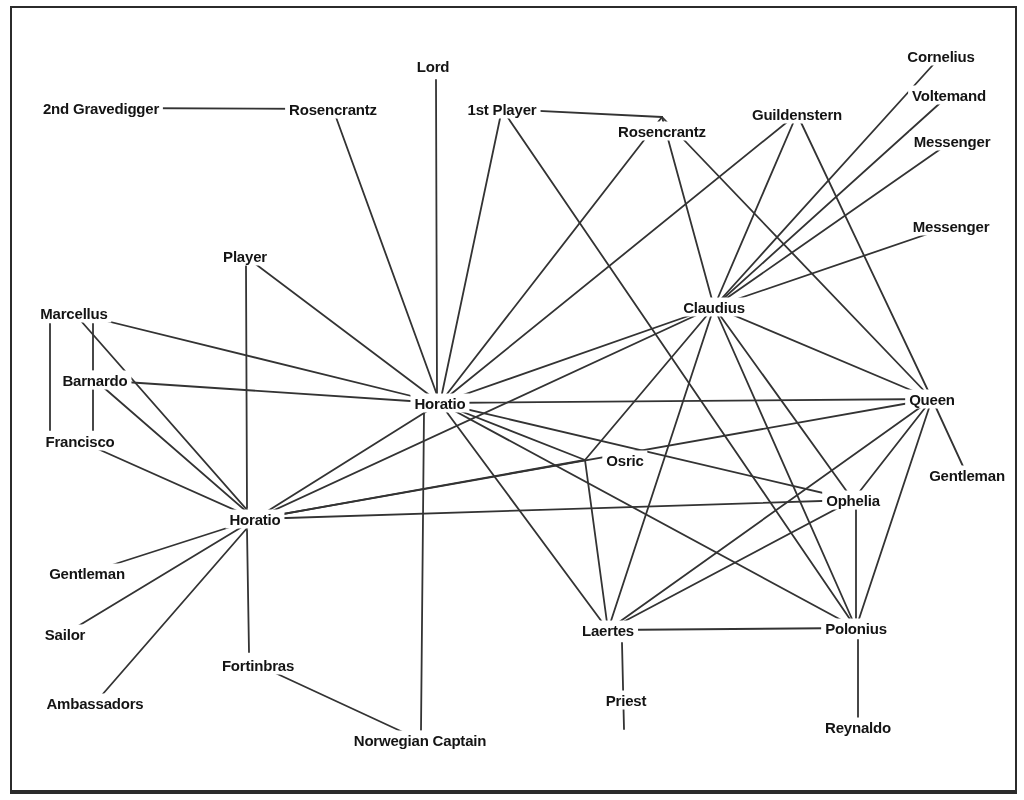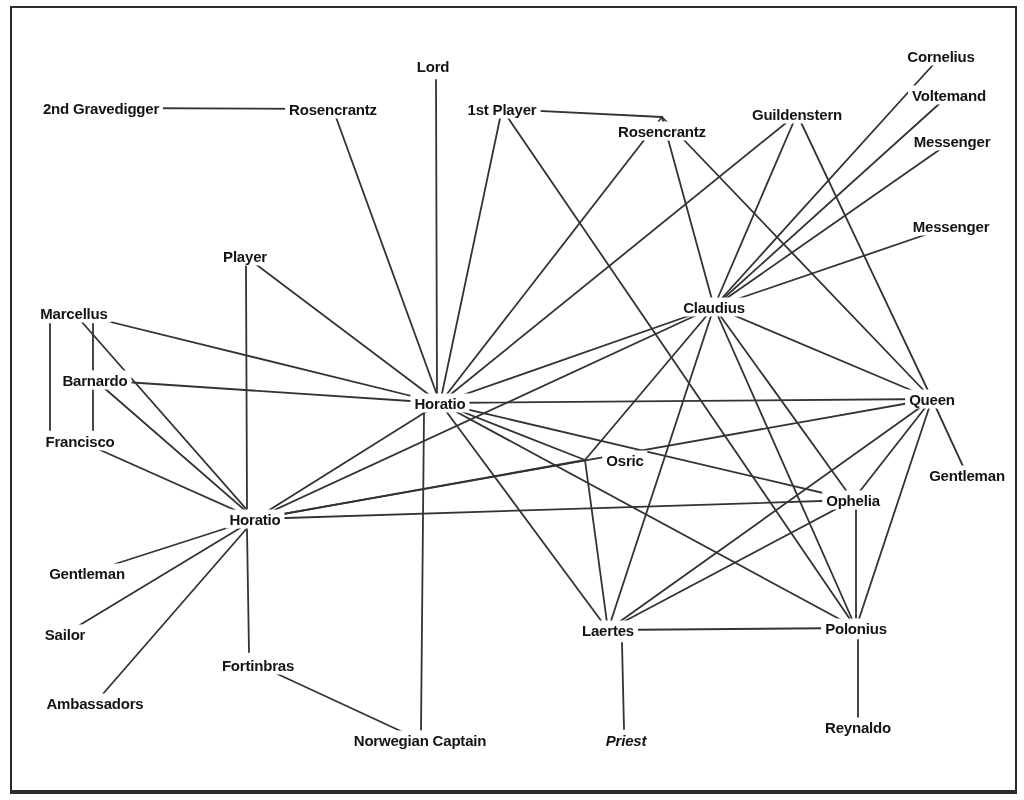--- a/index.html
+++ b/index.html
@@ -129,15 +129,15 @@
     <div class="node-label" style="left: 967px; top: 475px;">Gentleman</div>
     <div class="node-label" style="left: 853px; top: 500px;">Ophelia</div>
     <div class="node-label" style="left: 255px; top: 519px;">Horatio</div>
     <div class="node-label" style="left: 87px; top: 573px;">Gentleman</div>
     <div class="node-label" style="left: 65px; top: 634px;">Sailor</div>
     <div class="node-label" style="left: 608px; top: 630px;">Laertes</div>
     <div class="node-label" style="left: 856px; top: 628px;">Polonius</div>
     <div class="node-label" style="left: 258px; top: 665px;">Fortinbras</div>
     <div class="node-label" style="left: 95px; top: 703px;">Ambassadors</div>
     <div class="node-label" style="left: 420px; top: 740px;">Norwegian Captain</div>
-    <div class="node-label" style="left: 626px; top: 740px; font-style: italic;">Priest</div>
+    <div class="node-label" style="left: 626px; top: 700px;">Priest</div>
     <div class="node-label" style="left: 858px; top: 727px;">Reynaldo</div>
   </div>
 
 </body></html>

